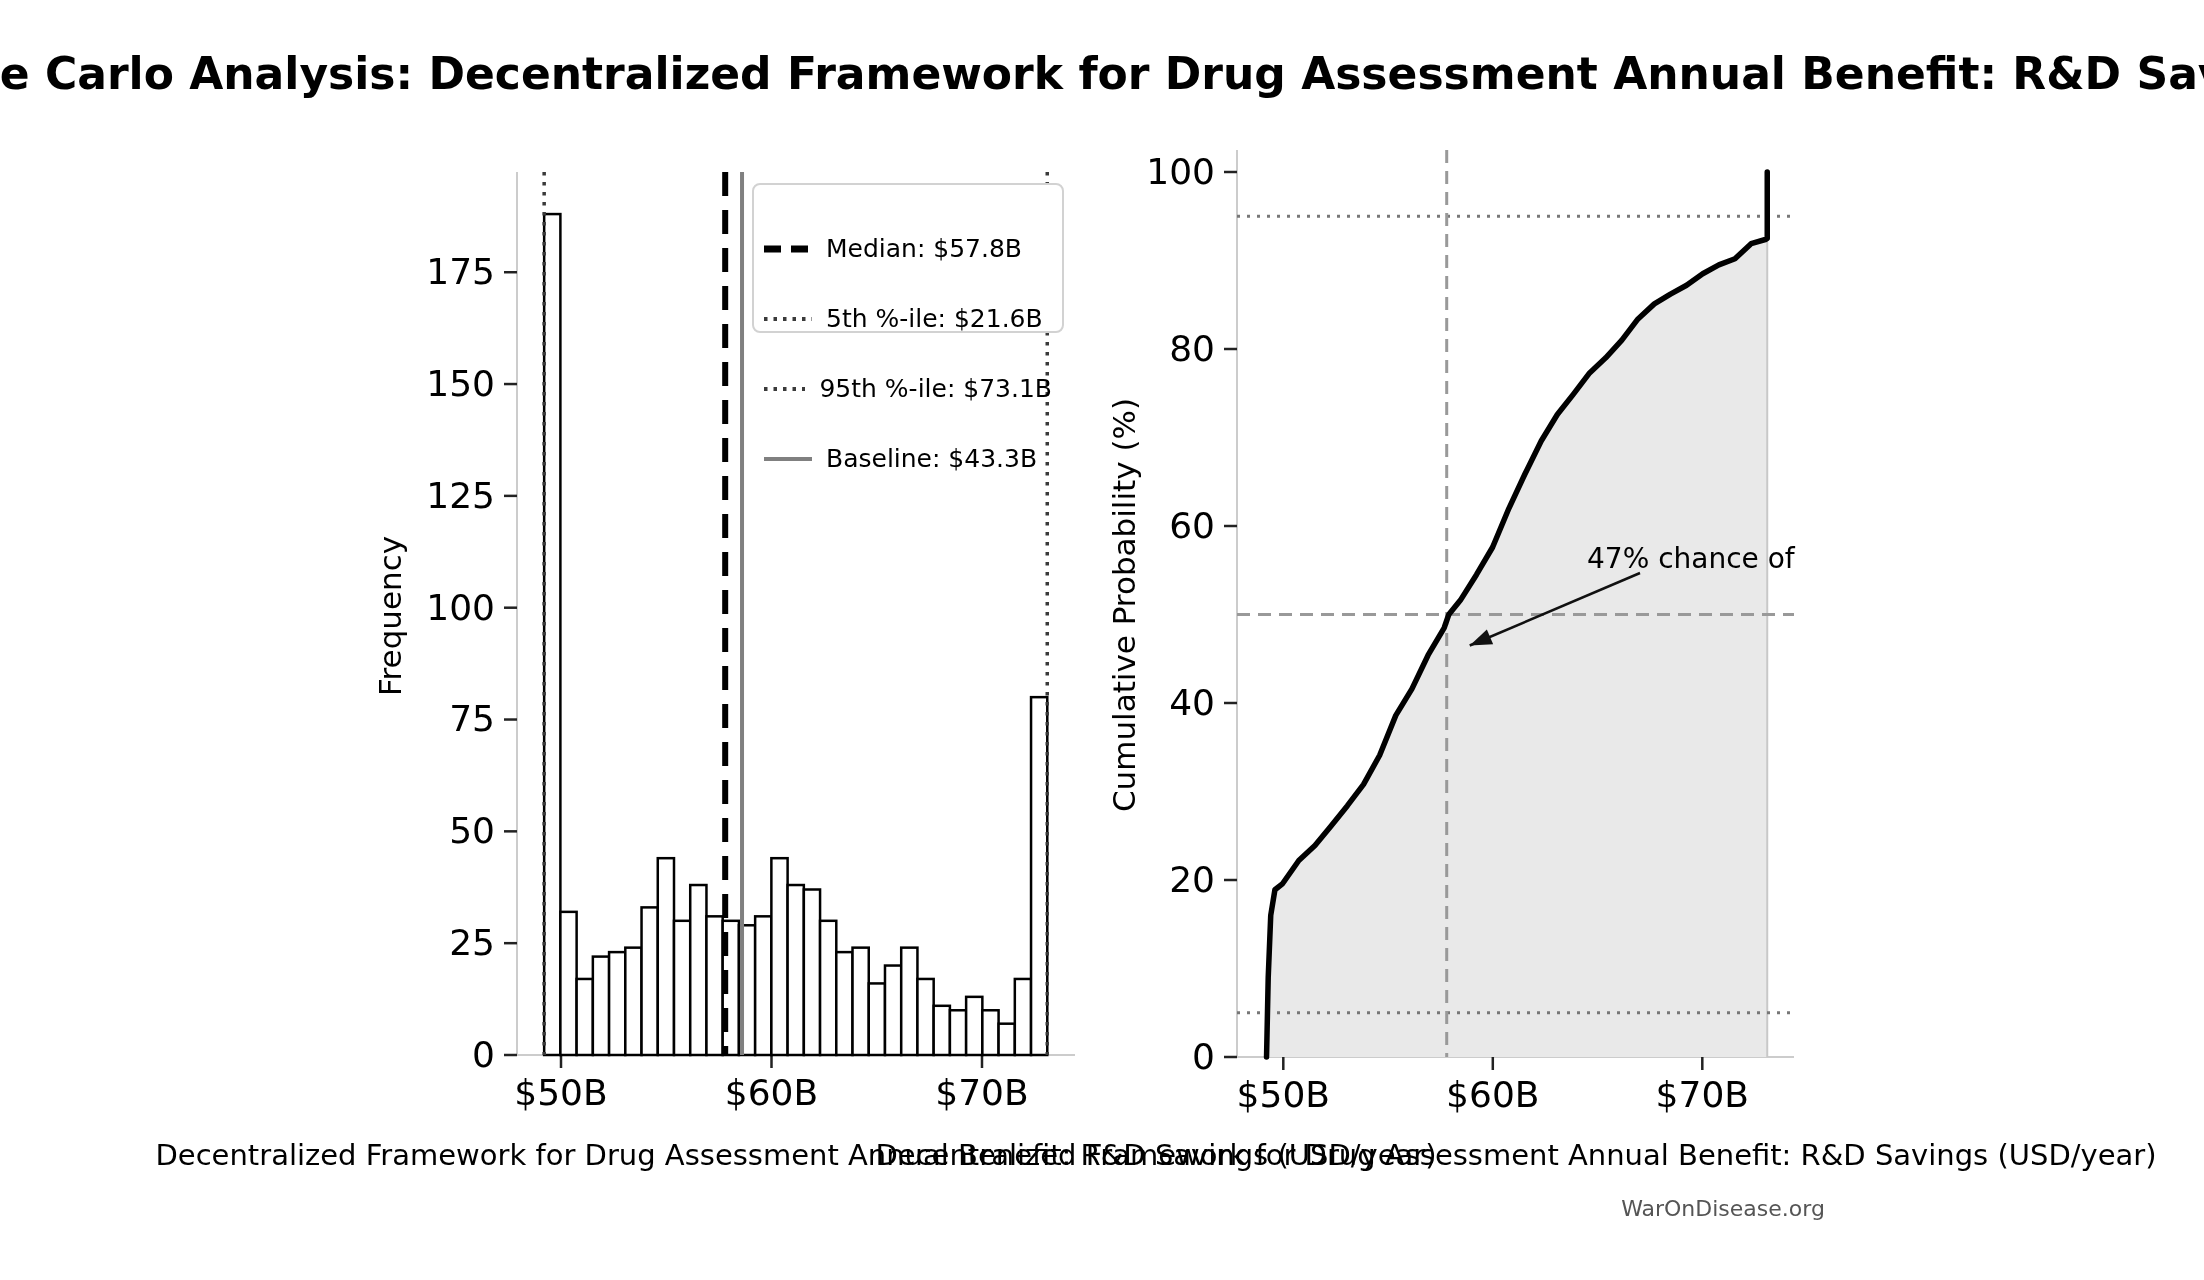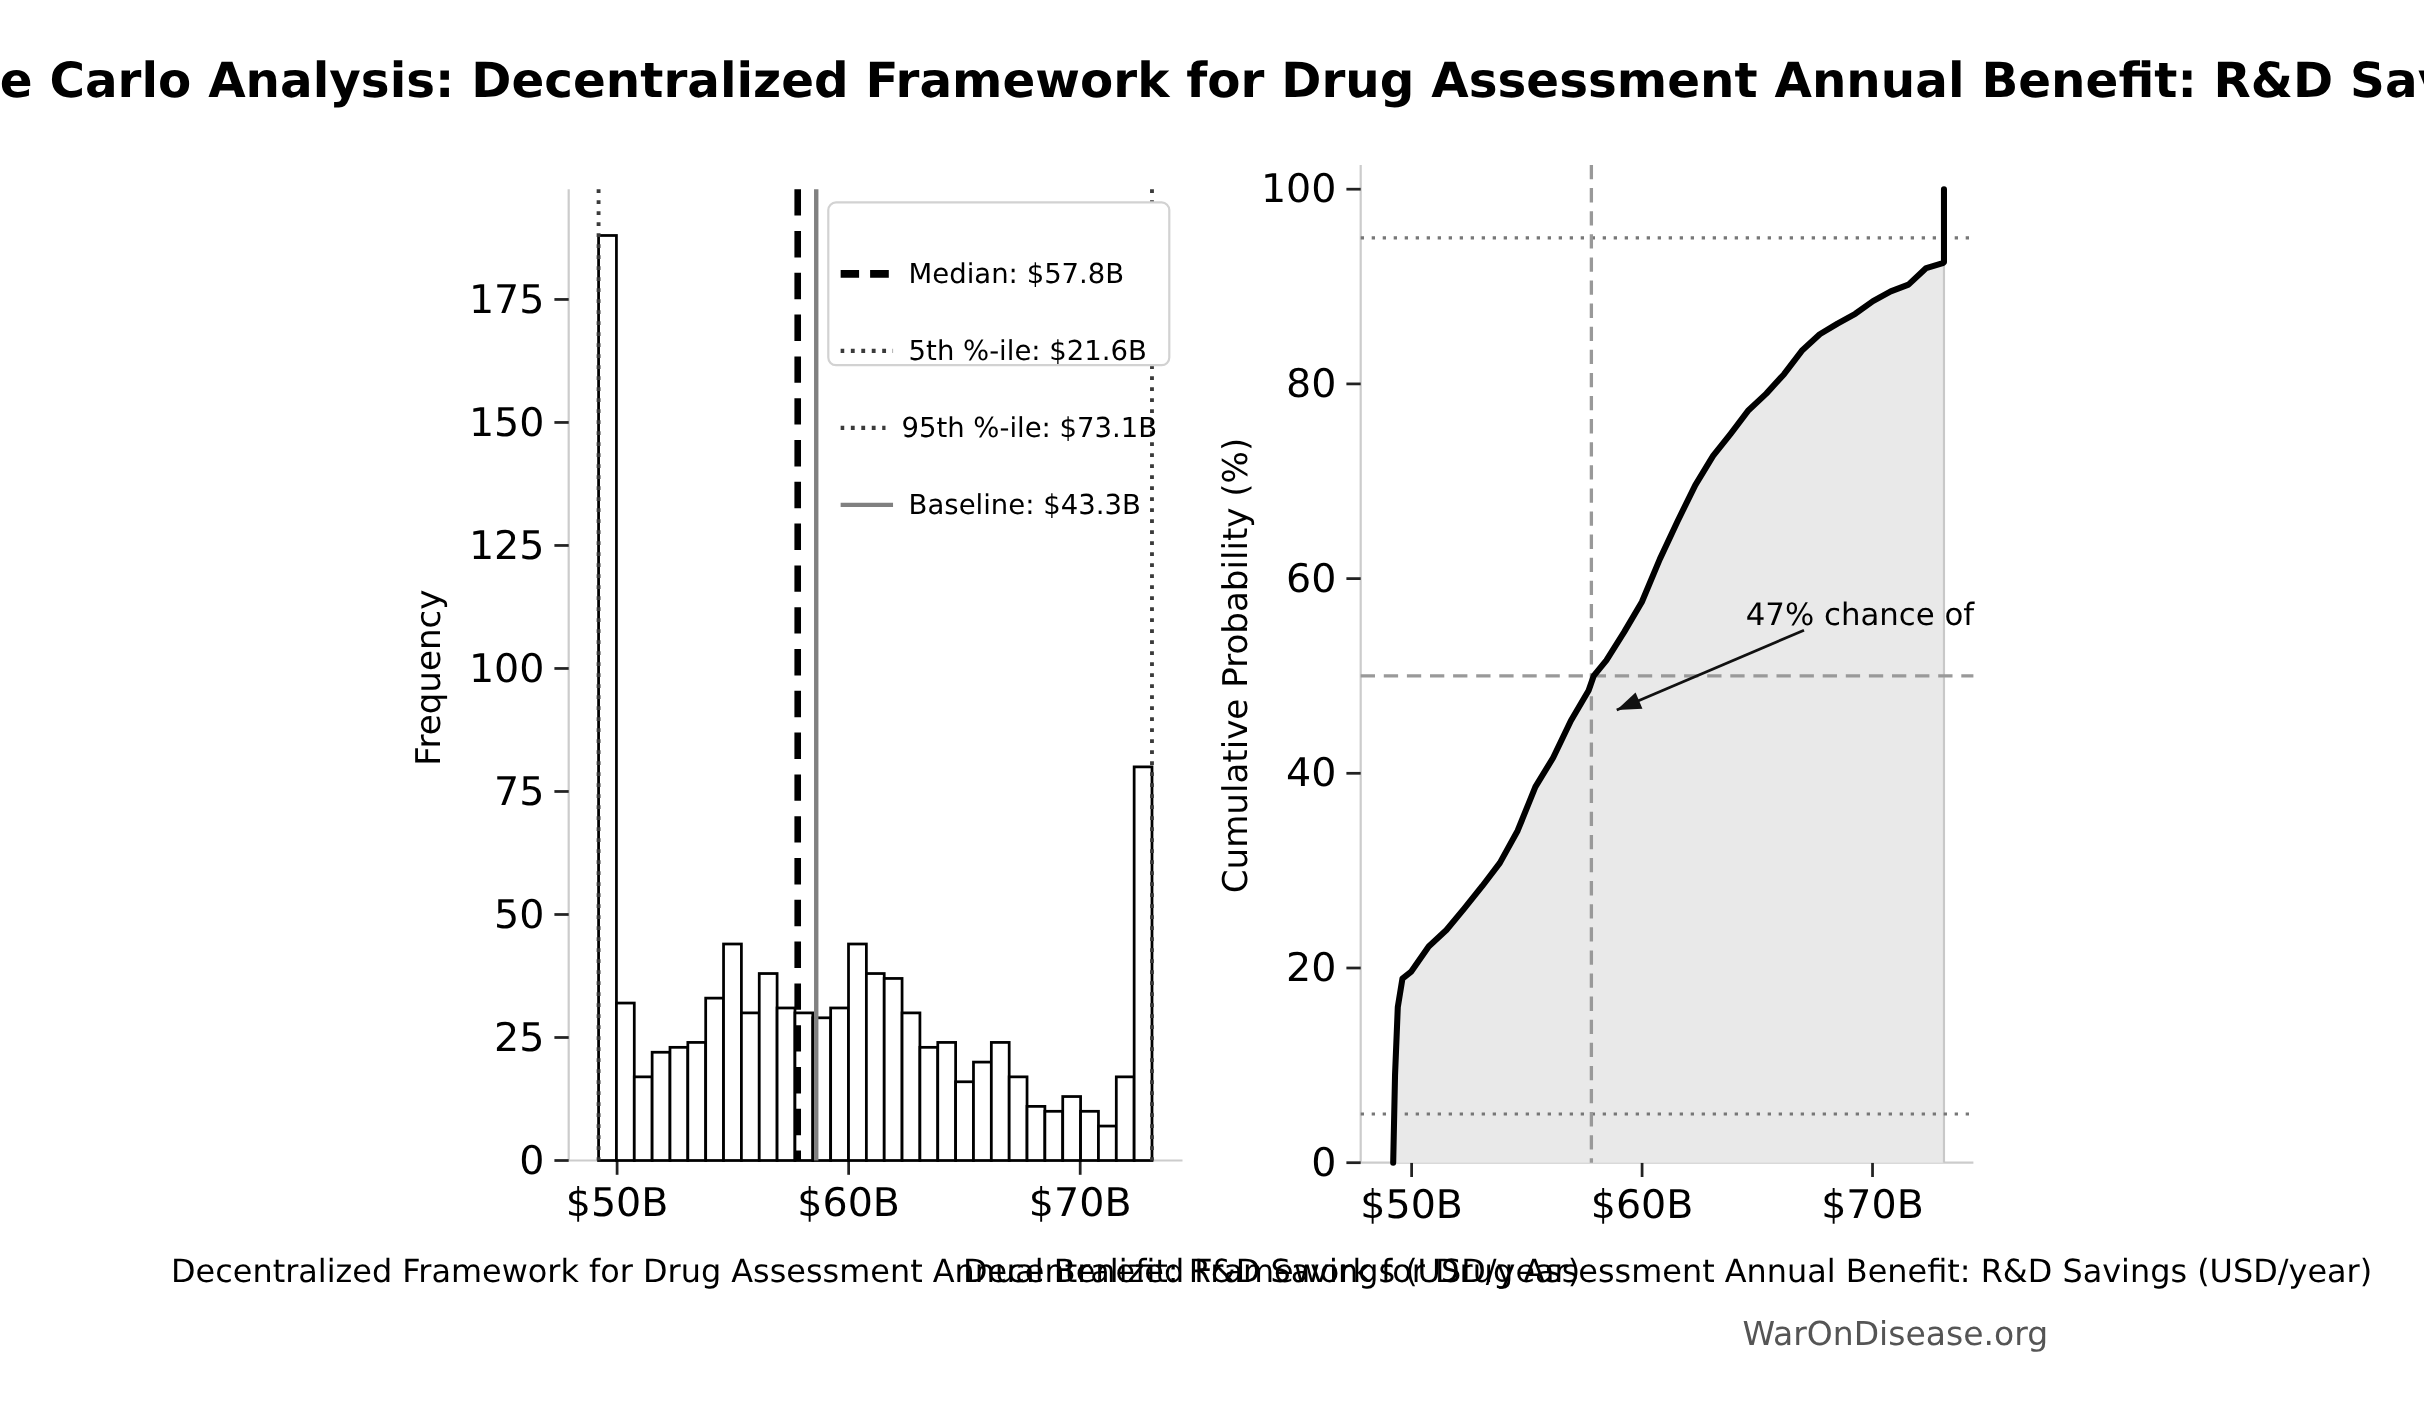--- a/index.html
+++ b/index.html
@@ -20,21 +20,21 @@
           display:flex;flex-direction:column;justify-content:space-around;
           padding:8px 10px;box-sizing:border-box;}
   .legend-row{display:flex;align-items:center;gap:14px;margin-top:41px;}
   .legend-label{font-size:25px;white-space:nowrap;}
   .xlabel{position:absolute;top:1138px;transform:translateX(-50%);font-size:29px;white-space:nowrap;}
   #hist-xlabel{left:796px;}
   #cdf-xlabel{left:1516px;}
   .annotation{position:absolute;left:1587px;top:498px;font-size:28px;line-height:42px;margin-top:40px;}
   .annotation span{display:block;}
   .watermark{position:absolute;left:1723px;top:1196px;transform:translateX(-50%);
-             font-size:30px;white-space:nowrap;}
+             font-size:22px;white-space:nowrap;}
 </style>
 </head>
 <body>
 
 <div class="canvas">
 
   <svg id="plot-svg" width="2204" height="1280">
       <g>
         <line x1="517" y1="172" x2="517" y2="1055" stroke="#cccccc" stroke-width="2"></line>
         <line x1="517" y1="1055" x2="1075" y2="1055" stroke="#cccccc" stroke-width="2"></line>

